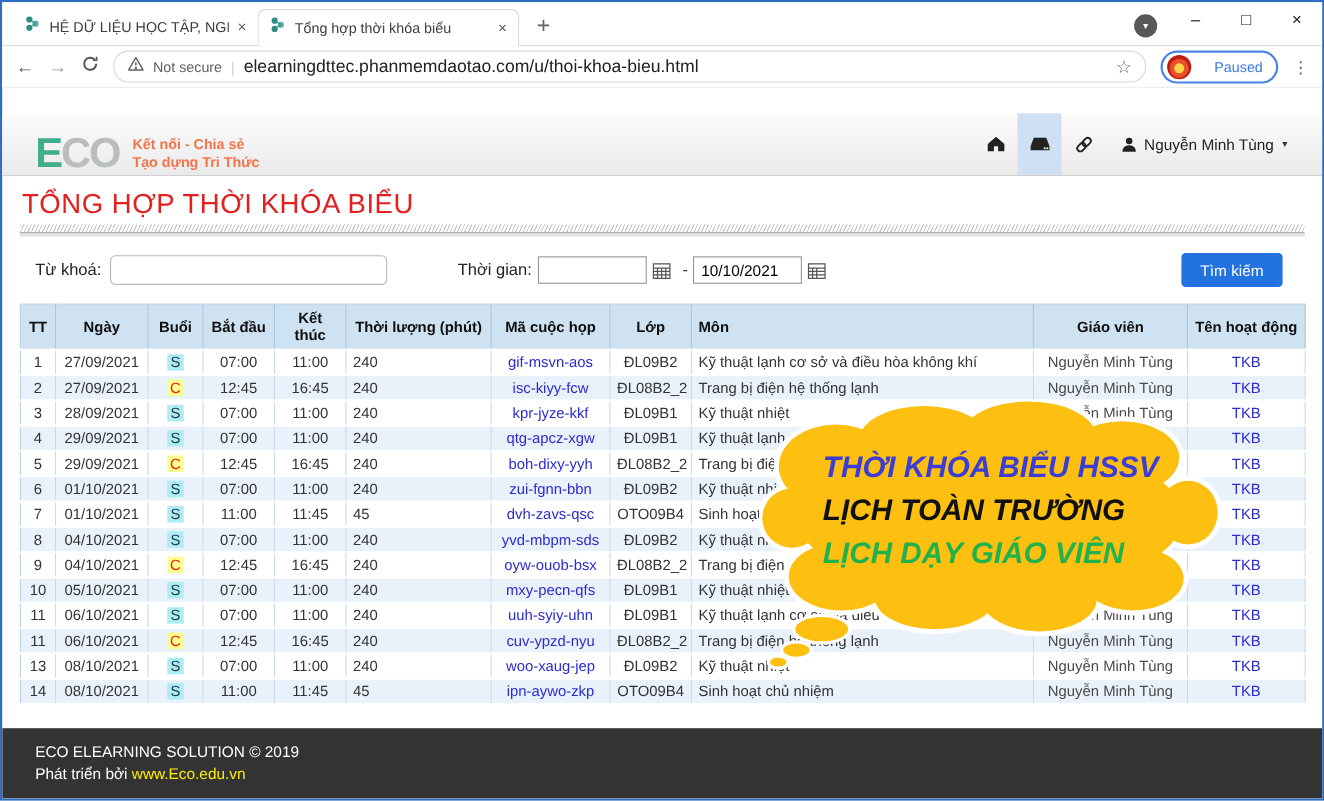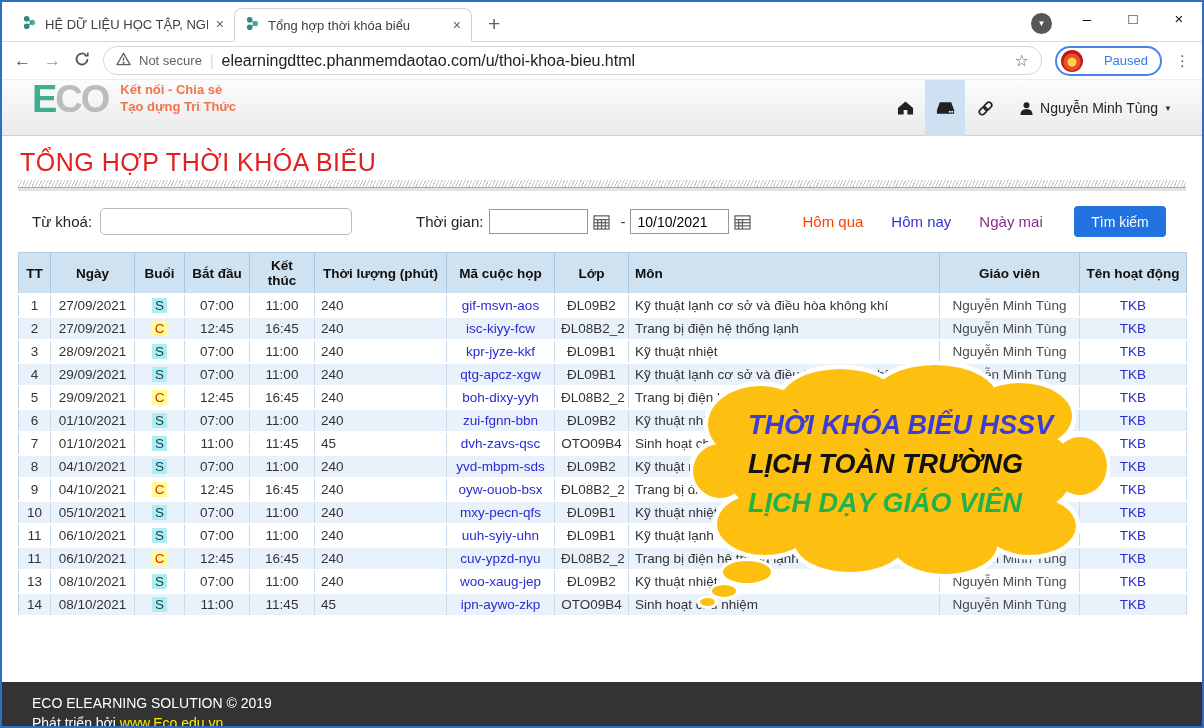--- a/index.html
+++ b/index.html
@@ -33,21 +33,21 @@
   .star-ico{color:#5f6368;font-size:16px;}
   .paused-pill{display:flex;align-items:center;gap:21px;border:2px solid #4a83e8;border-radius:16px;
                padding:2px 12px 2px 4px;background:#fff;}
   .paused-avatar{width:22px;height:22px;border-radius:50%;
                  background:radial-gradient(circle at 50% 55%,#ffd24a 0 4px,#e8502c 5px 8px,#c01d12 9px);}
   .paused-text{color:#3b78e7;font-size:13px;}
   .kebab{color:#5f6368;font-size:15px;letter-spacing:0;}
 
   
   .site-header{height:56px;background:linear-gradient(#fcfcfc,#eaeaea);border-bottom:1px solid #cfcfcf;
-               display:flex;align-items:flex-start;padding:0 20px;box-sizing:border-box;}
+               display:flex;align-items:flex-end;padding:0 20px;box-sizing:border-box;margin-top:24px;}
   .logo{display:flex;align-items:center;gap:12px;margin-left:10px;}
   .logo-word{font-size:38px;font-weight:bold;letter-spacing:-2px;line-height:1;}
   .logo-e{color:#3fae8e;}
   .logo-co{color:#b9bdbd;}
   .tagline{font-size:13px;color:#f2744b;font-weight:bold;line-height:1.3;}
   .header-icons{margin-left:auto;display:flex;align-items:center;}
   .hicon-btn{width:40px;height:56px;display:flex;align-items:center;justify-content:center;}
   .hicon-btn.selected{background:#cfe0f3;}
   .user-menu{display:flex;align-items:center;gap:6px;font-size:14px;color:#222;padding:0 10px 0 14px;}
   .caret{font-size:8px;color:#333;}
@@ -79,21 +79,21 @@
   .tkb-table td{padding:3px 6px;border-right:1px solid #c9dbeb;border-bottom:2px solid #fff;text-align:center;}
   .tkb-table tr:nth-child(even) td{background:#e9f1fa;}
   th.h-mon, td.c-mon{text-align:left;}
   td.c-dur{text-align:left;padding-right:10px;}
   td.c-gv{color:#4a4a4a;}
   a.code-link{color:#2b2bd0;text-decoration:none;}
   .badge-S{background:#aeeef2;color:#1c3a4a;padding:0 3px;}
   .badge-C{background:#ffff8f;color:#e32222;padding:0 3px;}
 
   
-  .footer{position:absolute;left:0;right:0;bottom:0;height:44px;background:#333;color:#fff;font-size:14px;
+  .footer{position:absolute;left:0;right:0;bottom:0;height:64px;background:#333;color:#fff;font-size:14px;
           padding:11px 30px;box-sizing:border-box;z-index:1;}
   .footer-line{line-height:20px;}
   .footer-link{color:#ffed00;text-decoration:none;}
 
   
   .bubble{position:absolute;left:688px;top:362px;width:420px;height:216px;z-index:6;}
   .bubble svg{position:absolute;left:0;top:0;}
   .bubble-text{position:absolute;left:58px;top:42px;font-weight:bold;font-style:italic;font-size:27px;
                line-height:39px;white-space:nowrap;}
   .thought{position:absolute;background:#fdc010;border:3px solid #fff;border-radius:50%;z-index:6;}
@@ -236,25 +236,20 @@
       <span class="cal-btn">
         <svg width="17" height="16" viewBox="0 0 18 17" fill="none" stroke="#555" stroke-width="1.2">
             <rect x="1" y="2" width="16" height="14" fill="#fff"></rect>
             <line x1="1" y1="6" x2="17" y2="6"></line>
             <line x1="5" y1="6" x2="5" y2="16"></line>
             <line x1="9" y1="6" x2="9" y2="16"></line>
             <line x1="1" y1="9.3" x2="17" y2="9.3"></line>
             <line x1="1" y1="12.6" x2="17" y2="12.6"></line>
           </svg>
       </span>
-      <span class="quick-links">
-          <span class="quick-link" style="color: rgb(253, 63, 0);">Hôm qua</span>
-          <span class="quick-link" style="color: rgb(51, 51, 221);">Hôm nay</span>
-          <span class="quick-link" style="color: rgb(139, 45, 139);">Ngày mai</span>
-        </span>
       <button class="search-btn">Tìm kiếm</button>
     </div>
 
     <table class="tkb-table">
       <colgroup>
         <col style="width:32px">
           <col style="width:84px">
           <col style="width:50px">
           <col style="width:65px">
         <col style="width:65px">

